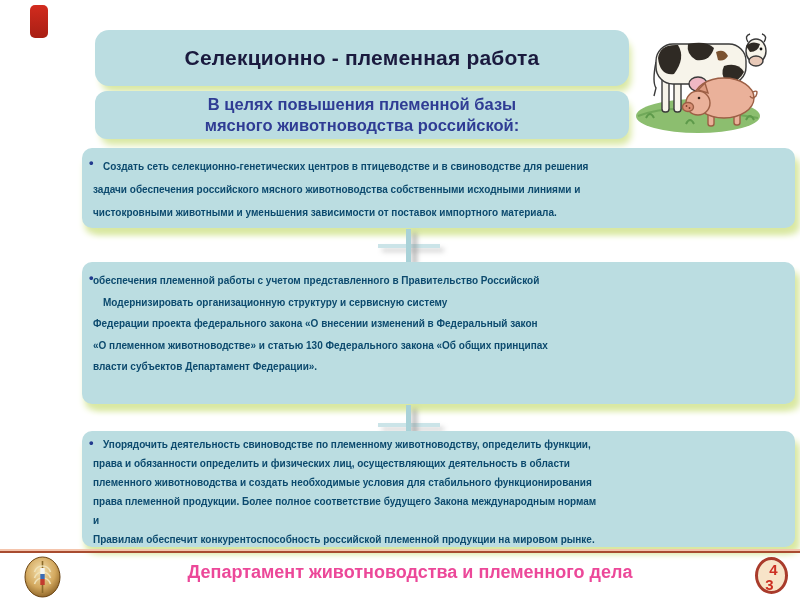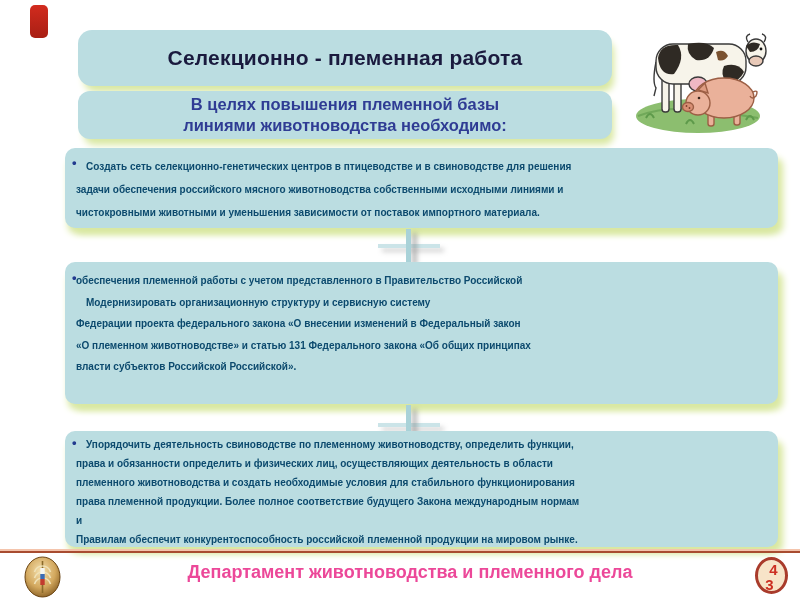--- a/index.html
+++ b/index.html
@@ -4,21 +4,21 @@
 <style>
   html,body{margin:0;padding:0;}
   .slide{
     position:relative; width:800px; height:600px; background:#ffffff;
     font-family:"Liberation Sans","DejaVu Sans",sans-serif; overflow:hidden;
   }
   .red-bar{
     position:absolute; left:30px; top:5px; width:18px; height:33px;
     background:linear-gradient(180deg,#d22b1e,#a81f14); border-radius:5px;
   }
-  .cyanbox{ background:#BBDDE1; position:absolute; }
+  .cyanbox{ background:#BBDDE1; position:absolute;margin-left:17px; }
   .title-box{
     left:78px; top:30px; width:534px; height:56px; border-radius:14px;
     box-shadow:4px 8px 7px -2px #D9E8A2;
     display:flex; align-items:center; justify-content:center;
   }
   .title-box .t{ font-size:21px; font-weight:bold; color:#1A1A3E; letter-spacing:.2px; }
   .subtitle-box{
     left:78px; top:91px; width:534px; height:48px; border-radius:12px;
     box-shadow:4px 8px 7px -2px #D9E8A2;
     display:flex; flex-direction:column; align-items:center; justify-content:center;
@@ -80,21 +80,21 @@
 <div class="slide">
 
   <div class="red-bar"></div>
 
   <div class="cyanbox title-box">
     <span class="t">Селекционно - племенная работа</span>
   </div>
 
   <div class="cyanbox subtitle-box">
       <div class="tline first">В целях повышения племенной базы</div>
-      <div class="tline">линиями животноводства необходимо:</div>
+      <div class="tline">мясного животноводства российской:</div>
     </div>
 
   <div class="animals">
     <svg width="150" height="118" viewBox="0 0 150 118">
       <ellipse cx="72" cy="98" rx="62" ry="17" fill="#8CBE6F"></ellipse>
       <path d="M12 98 Q40 88 72 92 Q110 96 132 100" stroke="#5E9A4B" stroke-width="2" fill="none" opacity="0.6"></path>
 
       <g stroke="#3A3A3A" stroke-width="1.4">
         <rect x="36" y="58" width="7" height="36" rx="3" fill="#F7F4EA"></rect>
         <rect x="48" y="60" width="7" height="34" rx="3" fill="#F7F4EA"></rect>
@@ -144,22 +144,22 @@
     <div class="bar"></div>
       <div class="stem"></div>
   </div>
 
   <div class="cyanbox content-box box2">
     <span class="bullet">•</span>
     <div>
         <div class="tline">обеспечения племенной работы с учетом представленного в Правительство Российской</div>
         <div class="tline first">Модернизировать организационную структуру и сервисную систему</div>
         <div class="tline">Федерации проекта федерального закона «О внесении изменений в Федеральный закон</div>
-        <div class="tline">«О племенном животноводстве» и статью 131 Федерального закона «Об общих принципах</div>
-        <div class="tline">власти субъектов Российской Российской».</div>
+        <div class="tline">«О племенном животноводстве» и статью 130 Федерального закона «Об общих принципах</div>
+        <div class="tline">власти субъектов Департамент Федерации».</div>
       </div>
   </div>
 
   <div class="connector connector2">
     <div class="bar"></div>
       <div class="stem"></div>
   </div>
 
   <div class="cyanbox content-box box3">
     <span class="bullet">•</span>

